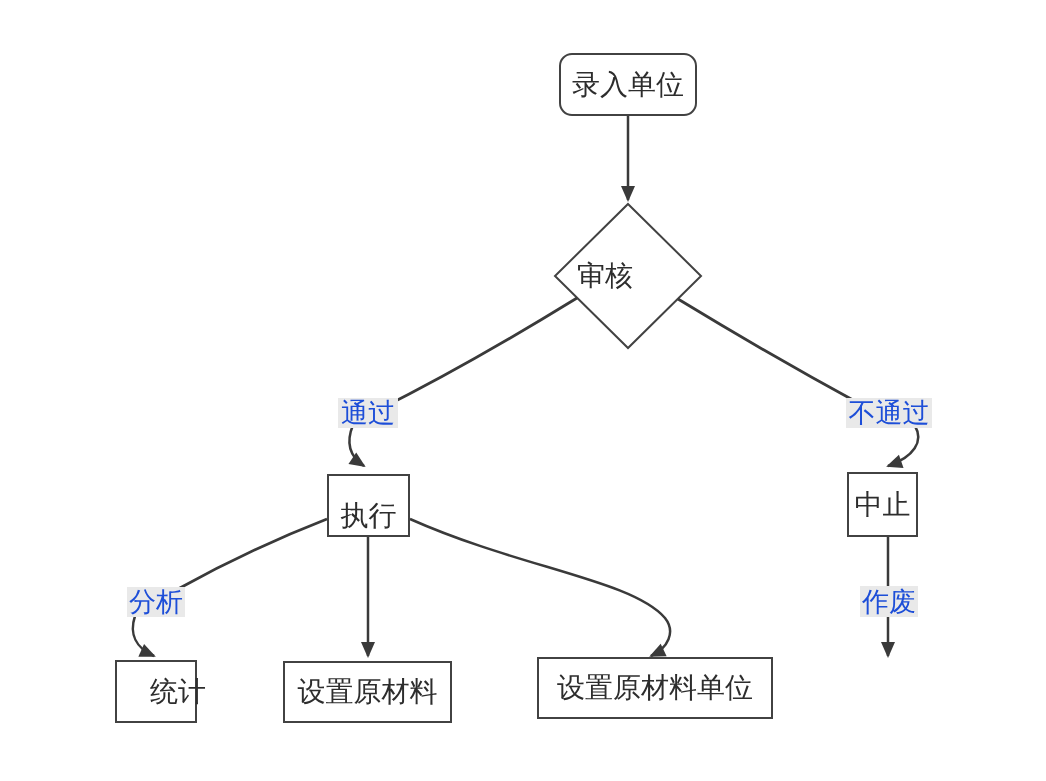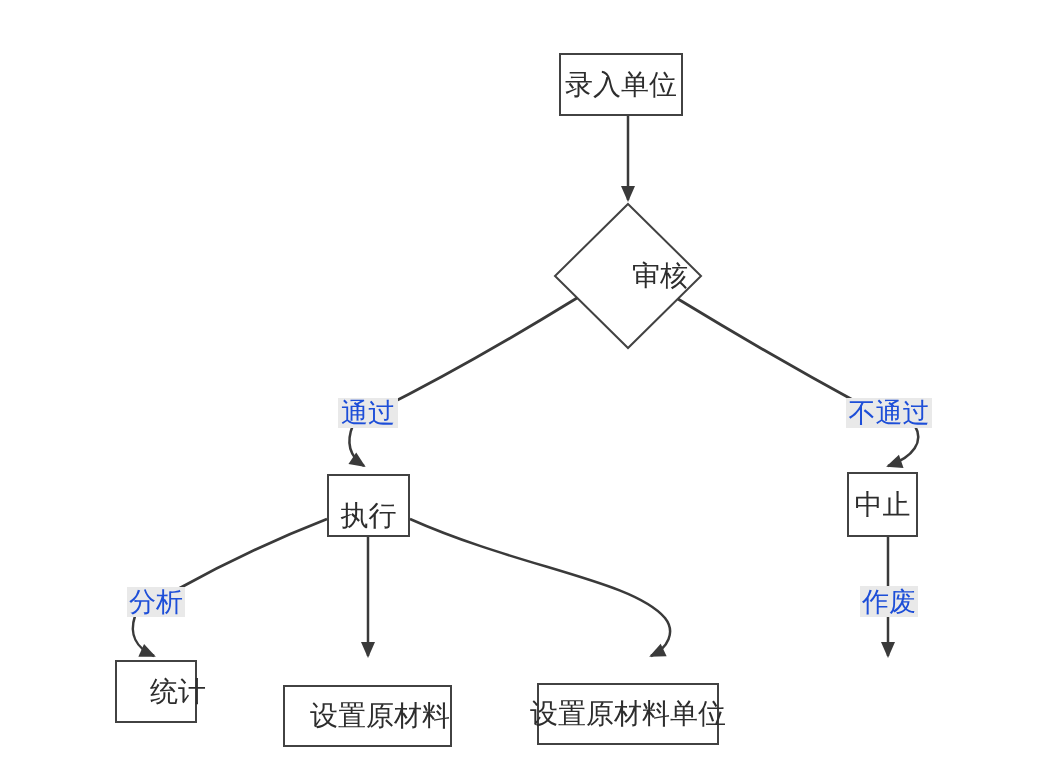--- a/index.html
+++ b/index.html
@@ -82,45 +82,45 @@
 
     <path d="M 135 616 C 129 634 136 648 154 656" fill="none" stroke="#3a3a3a" stroke-width="2.5" marker-end="url(#arrow)"></path>
 
     <path d="M 368 537 L 368 656" fill="none" stroke="#3a3a3a" stroke-width="2.5" marker-end="url(#arrow)"></path>
 
     <path d="M 410 519 C 520 568 632 580 665 618 C 676 632 668 648 651 656" fill="none" stroke="#3a3a3a" stroke-width="2.5" marker-end="url(#arrow)"></path>
 
     <path d="M 888 537 L 888 656" fill="none" stroke="#3a3a3a" stroke-width="2.5" marker-end="url(#arrow)"></path>
   </svg>
 
-  <div class="node" style="left:559px; top:53px; width:124px; height:63px;">
+  <div class="node" style="left:559px; top:53px; width:138px; height:63px;border-radius:13px;">
     <span>录入单位</span>
   </div>
 
-  <div class="diamond-label" style="left:600px; top:256px; width:120px; height:40px;">
+  <div class="diamond-label" style="left:545px; top:256px; width:120px; height:40px;">
     <span>审核</span>
   </div>
 
   <div class="node" style="left:327px; top:474px; width:83px; height:63px;align-items:flex-end;">
     <span>执行</span>
   </div>
 
   <div class="node" style="left:847px; top:472px; width:71px; height:65px;">
     <span>中止</span>
   </div>
 
   <div class="node" style="left:115px; top:660px; width:82px; height:63px;padding-left:44px;">
     <span>统计</span>
   </div>
 
-  <div class="node" style="left:283px; top:685px; width:169px; height:62px;justify-content:flex-end;">
+  <div class="node" style="left:283px; top:661px; width:169px; height:62px;">
     <span>设置原材料</span>
   </div>
 
-  <div class="node" style="left:537px; top:683px; width:182px; height:62px;">
+  <div class="node" style="left:537px; top:657px; width:236px; height:62px;">
     <span>设置原材料单位</span>
   </div>
 
 
   <div class="edge-label" style="left:338px; top:398px; width:60px; height:30px;">
     <span>通过</span>
   </div>
 
   <div class="edge-label" style="left:846px; top:398px; width:86px; height:30px;">
     <span>不通过</span>

